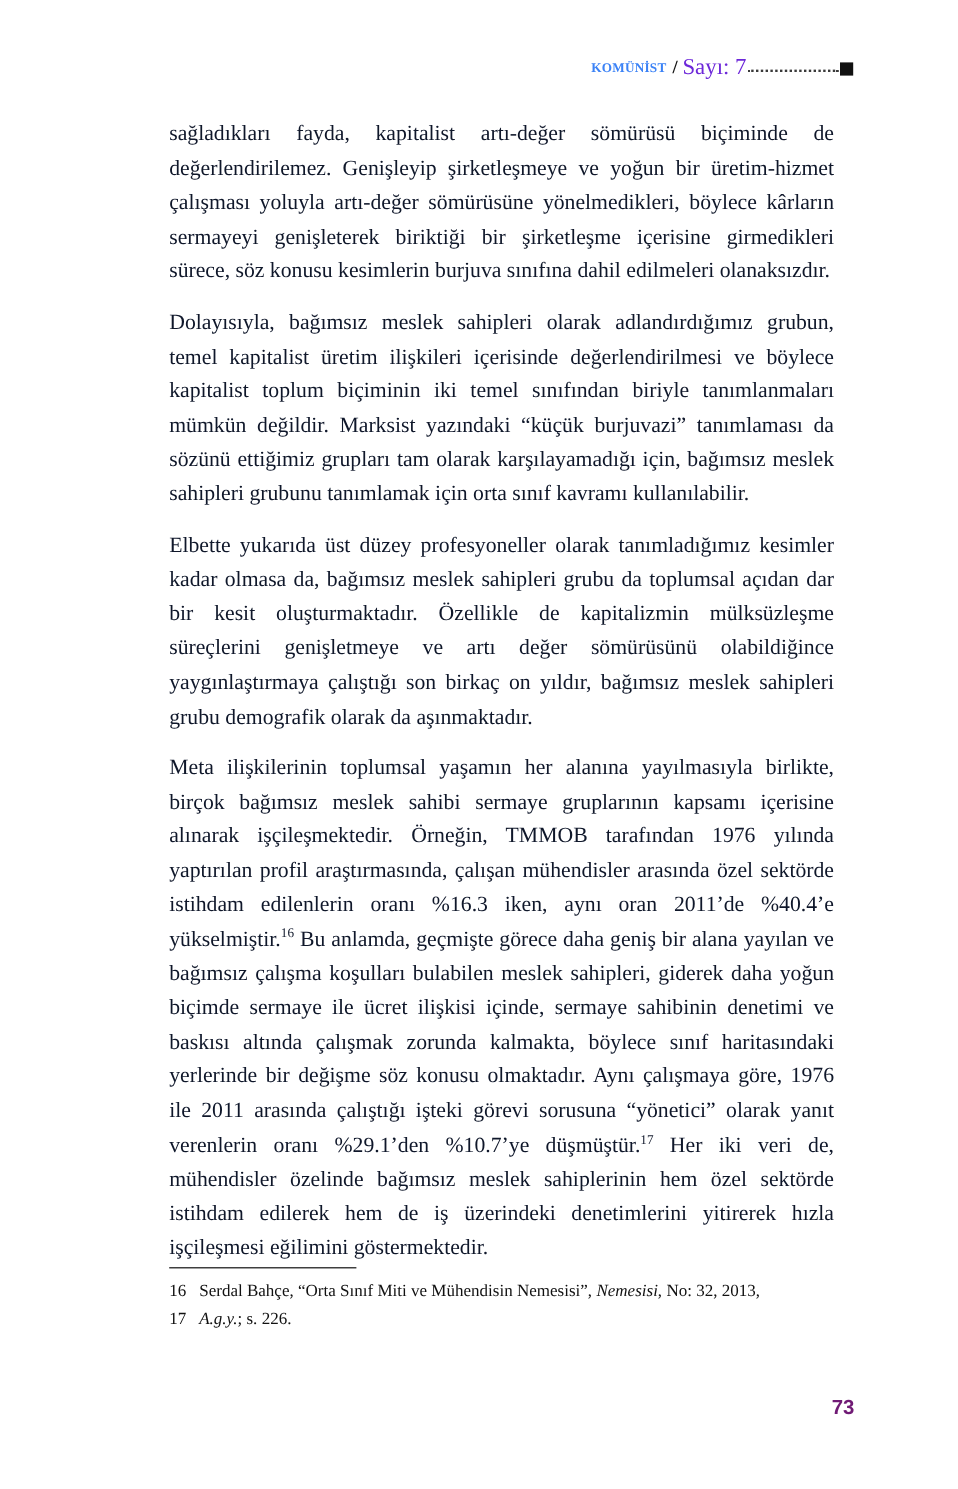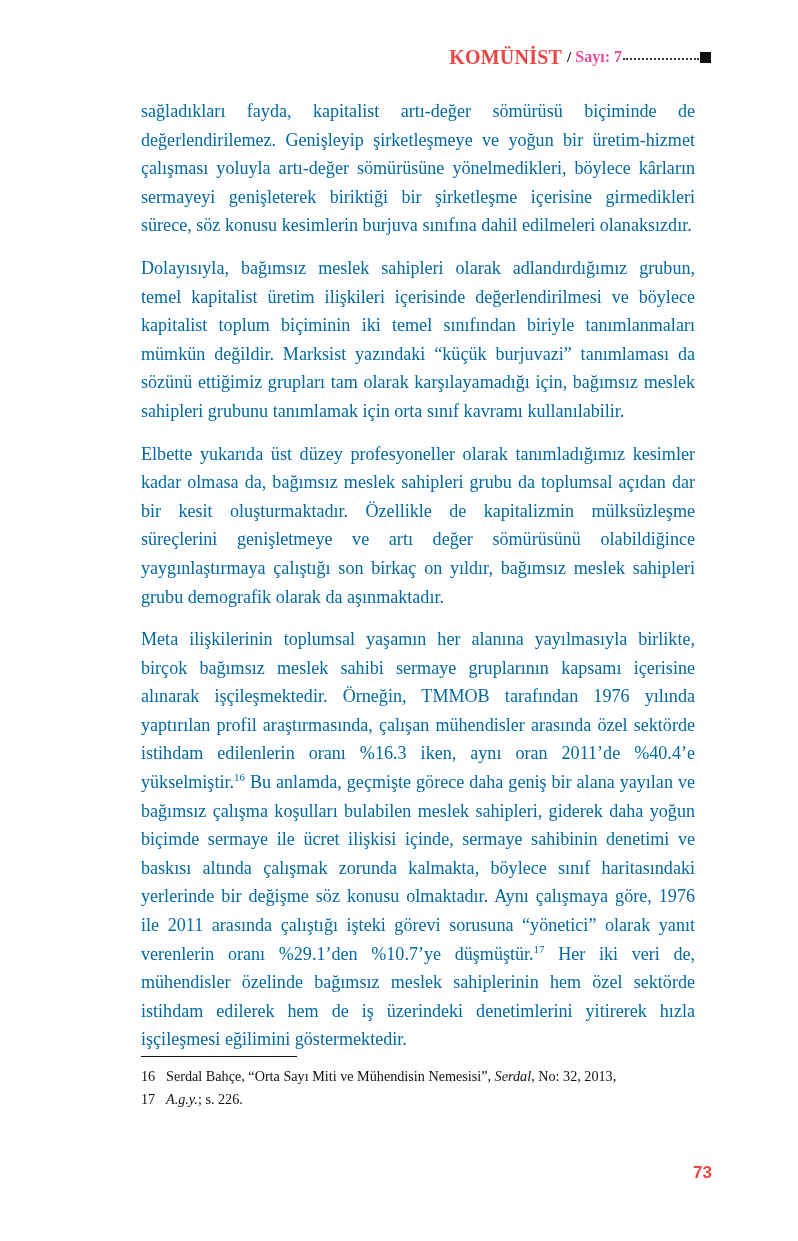--- a/index.html
+++ b/index.html
@@ -32,34 +32,33 @@
     width: 570px;
     height: 26px;
     display: flex;
     align-items: center;
     justify-content: flex-end;
     white-space: nowrap;
   }
   .rh-title {
     font-family: "Liberation Serif", "DejaVu Serif", serif;
     font-weight: bold;
-    font-size: 20px;
+    font-size: 11px;
     letter-spacing: 0.2px;
-    color: #ef4444;
+    color: #3b82f6;
   }
   .rh-sep {
     font-size: 15.5px;
     font-weight: bold;
     padding: 0 4px 0 5px;
     color: #111111;
   }
   .rh-issue {
-    font-size: 16px;
-    color: #ec4899;
-    font-weight: bold;
+    font-size: 19px;
+    color: #6d28d9;
   }
   .rh-leader {
     flex: 0 0 76px;
     height: 15px;
     margin: 0 0 0 1px;
     position: relative;
     overflow: hidden;
   }
   .rh-leader::before {
     content: "";
@@ -84,21 +83,21 @@
     top: 97px;
     width: 571px;
   }
   p.para {
     margin: 0 17px 14px 0;
     font-size: 18.1px;
     line-height: 28.6px;
     text-align: justify;
     text-justify: inter-word;
     hyphens: manual;
-    color: #0369a1;
+    color: #0f172a;
   }
   p.para:last-child {
     margin-bottom: 0;
   }
   sup.fn {
     font-size: 11px;
     vertical-align: super;
     line-height: 0;
   }
 
@@ -141,21 +140,21 @@
   
   .folio {
     position: absolute;
     left: 0;
     top: 1163px;
     width: 712px;
     text-align: right;
     font-family: "Liberation Sans", "DejaVu Sans", sans-serif;
     font-weight: bold;
     font-size: 17px;
-    color: #ef4444;
+    color: #701a75;
   }
 </style>
 </head>
 <body>
 
 <div class="page">
 
   <div class="running-head">
     <span class="rh-title">KOMÜNİST</span>
     <span class="rh-sep">/</span>
@@ -169,21 +168,21 @@
     <p class="para">Dolayısıyla, bağımsız meslek sahipleri olarak adlandırdığımız grubun, temel kapitalist üretim ilişkileri içerisinde değerlendirilmesi ve böylece kapitalist toplum biçiminin iki temel sınıfından biriyle tanımlanmaları mümkün değildir. Marksist yazındaki “küçük burjuvazi” tanımlaması da sözünü ettiğimiz grupları tam olarak karşılayamadığı için, bağımsız meslek sahipleri grubunu tanımlamak için orta sınıf kavramı kullanılabilir.</p>
     <p class="para">Elbette yukarıda üst düzey profesyoneller olarak tanımladığımız kesimler kadar olmasa da, bağımsız meslek sahipleri grubu da toplumsal açıdan dar bir kesit oluşturmaktadır. Özellikle de kapitalizmin mülksüzleşme süreçlerini genişletmeye ve artı değer sömürüsünü olabildiğince yaygınlaştırmaya çalıştığı son birkaç on yıldır, bağımsız meslek sahipleri grubu demografik olarak da aşınmaktadır.</p>
     <p class="para"><span>Meta ilişkilerinin toplumsal yaşamın her alanına yayılmasıyla birlikte, birçok bağımsız meslek sahibi sermaye gruplarının kapsamı içerisine alınarak işçileşmektedir. Örneğin, TMMOB tarafından 1976 yılında yaptırılan profil araştırmasında, çalışan mühendisler arasında özel sektörde istihdam edilenlerin oranı %16.3 iken, aynı oran 2011’de %40.4’e yükselmiştir.</span><sup class="fn">16</sup><span> Bu anlamda, geçmişte görece daha geniş bir alana yayılan ve bağımsız çalışma koşulları bulabilen meslek sahipleri, giderek daha yoğun biçimde sermaye ile ücret ilişkisi içinde, sermaye sahibinin denetimi ve baskısı altında çalışmak zorunda kalmakta, böylece sınıf haritasındaki yerlerinde bir değişme söz konusu olmaktadır. Aynı çalışmaya göre, 1976 ile 2011 arasında çalıştığı işteki görevi sorusuna “yönetici” olarak yanıt verenlerin oranı %29.1’den %10.7’ye düşmüştür.</span><sup class="fn">17</sup><span> Her iki veri de, mühendisler özelinde bağımsız meslek sahiplerinin hem özel sektörde istihdam edilerek hem de iş üzerindeki denetimlerini yitirerek hızla işçileşmesi eğilimini göstermektedir.</span></p>
   </div>
 
   <div class="footnotes">
     <div class="fn-rule"></div>
 
     <div class="fn-item">
       <span class="fn-num">16</span>
-      <span class="fn-text"><span>Serdal Bahçe, “Orta Sayı Miti ve Mühendisin Nemesisi”, </span><i>Serdal</i><span>, No: 32, 2013,</span></span>
+      <span class="fn-text"><span>Serdal Bahçe, “Orta Sınıf Miti ve Mühendisin Nemesisi”, </span><i>Nemesisi</i><span>, No: 32, 2013,</span></span>
     </div>
 
     <div class="fn-item">
       <span class="fn-num">17</span>
       <span class="fn-text"><span></span><i>A.g.y.</i><span>; s. 226.</span></span>
     </div>
   </div>
 
   <div class="folio">73</div>
 

